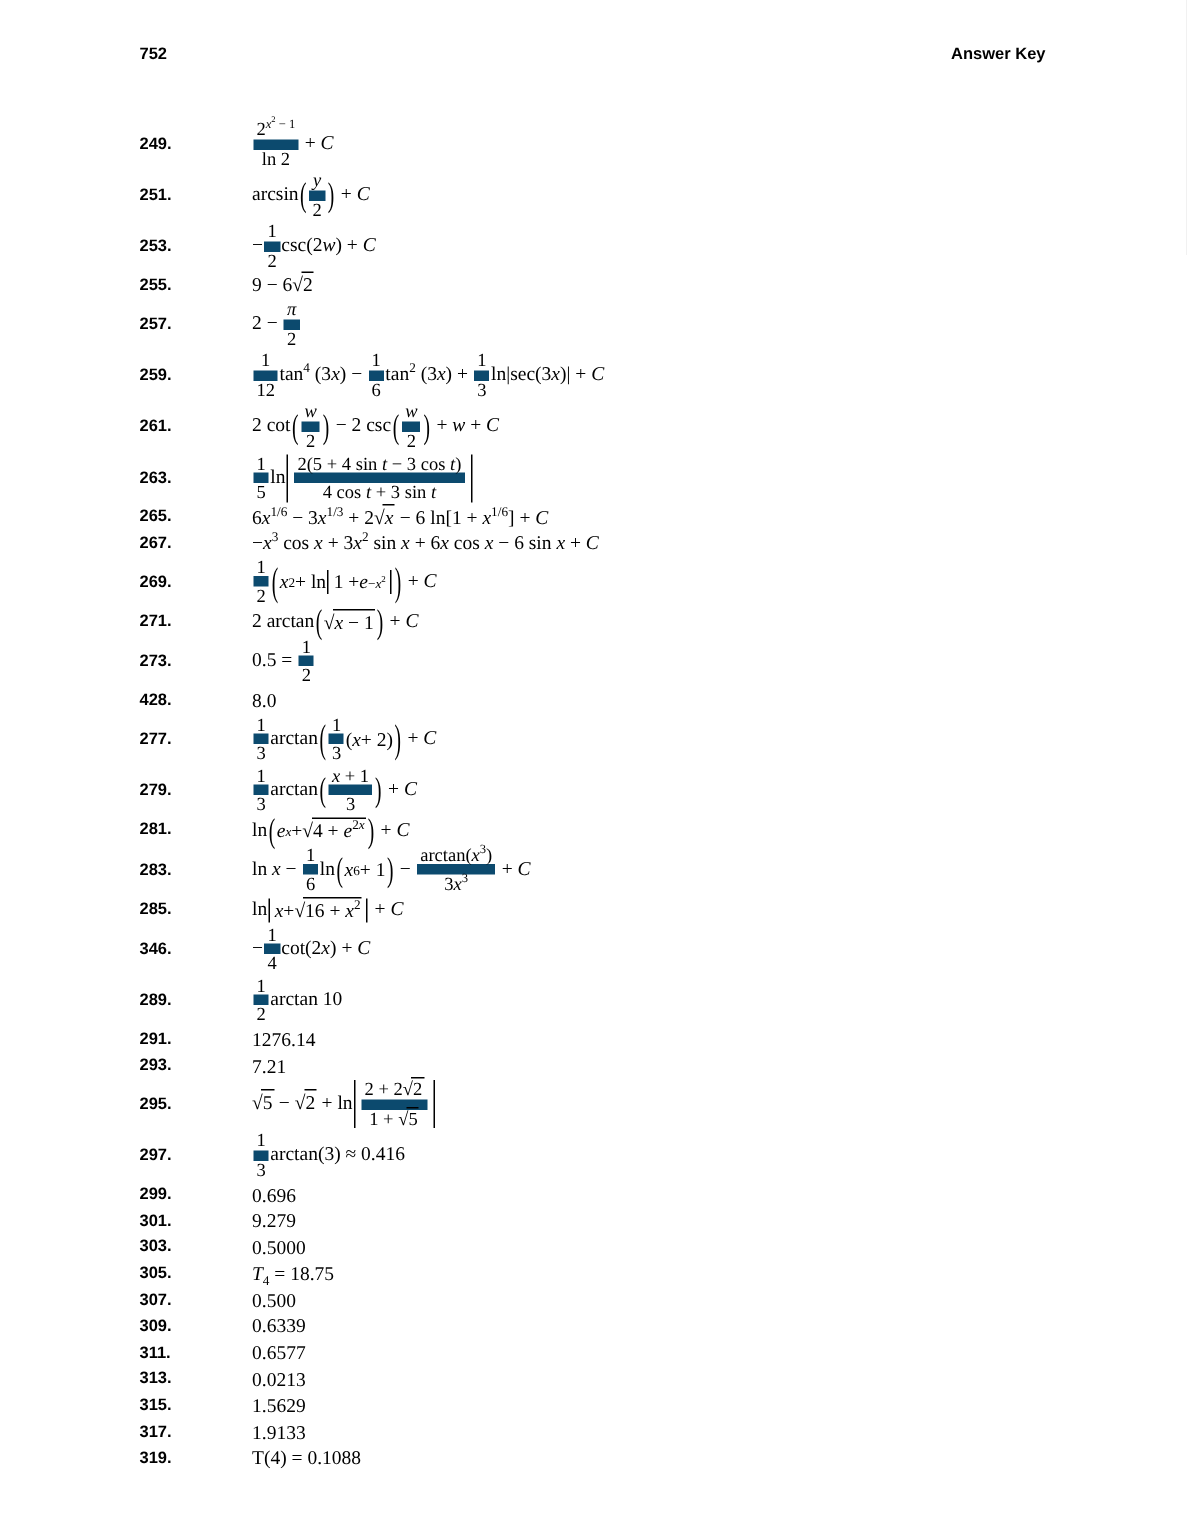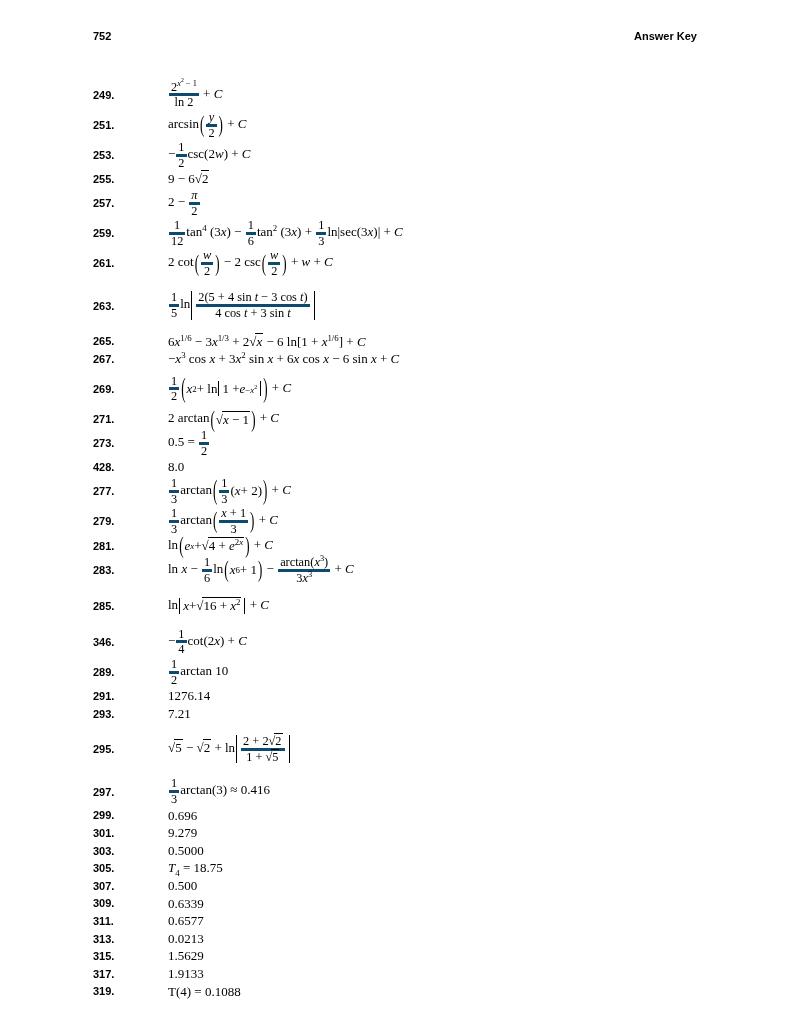--- a/index.html
+++ b/index.html
@@ -33,31 +33,31 @@
   .fm i{font-style:italic;}
   sup{font-size:0.68em;line-height:0;vertical-align:super;}
   sub{font-size:0.68em;line-height:0;vertical-align:sub;}
   
   .fr{
     display:inline-block;vertical-align:middle;
     text-align:center;line-height:1.02;
     font-size:0.95em;margin:0 1px;
   }
   .fr .nu{display:block;padding:0 2px;}
-  .fr .dn{display:block;border-top:3px solid #0c4a6e;padding:0 2px;}
+  .fr .dn{display:block;border-top:7px solid #0c4a6e;padding:0 2px;}
   
   .tl{display:inline-flex;align-items:center;vertical-align:middle;}
   
   .pl,.pr{display:inline-block;transform:scaleY(1.75);transform-origin:center;padding:0 1px;}
   .pl2,.pr2{display:inline-block;transform:scaleY(2.05);transform-origin:center;padding:0 1px;}
   
   .ab{
     display:inline-flex;align-items:center;vertical-align:middle;
     border-left:1px solid #000;border-right:1px solid #000;
-    padding:0 3px;margin:12px 1px;
+    padding:0 3px;margin:0 1px;
   }
   
   .sq{white-space:nowrap;}
   .sq .vin{border-top:1px solid #000;padding:0 1px;margin-left:-1px;}
   .ftr{
     position:absolute;top:980px;left:93px;
     font-family:"Liberation Sans","DejaVu Sans",sans-serif;
     font-size:10px;color:#8c8c8c;
   }
 </style>

